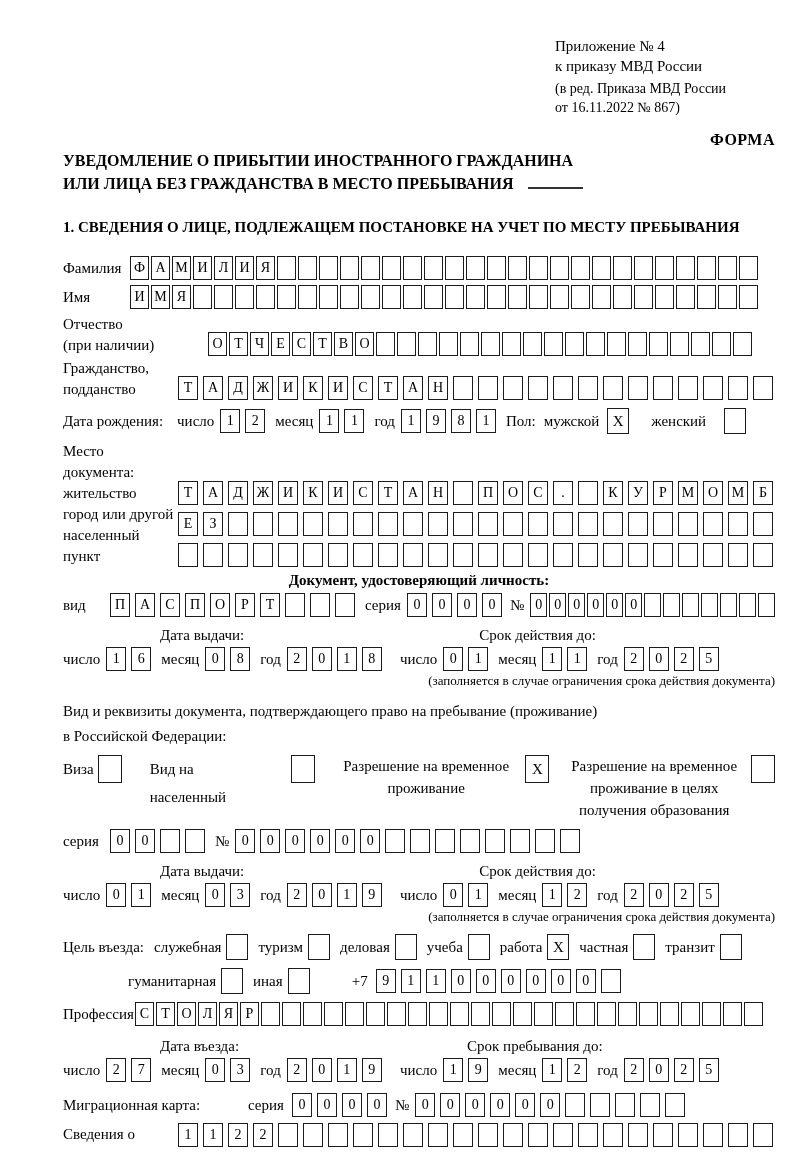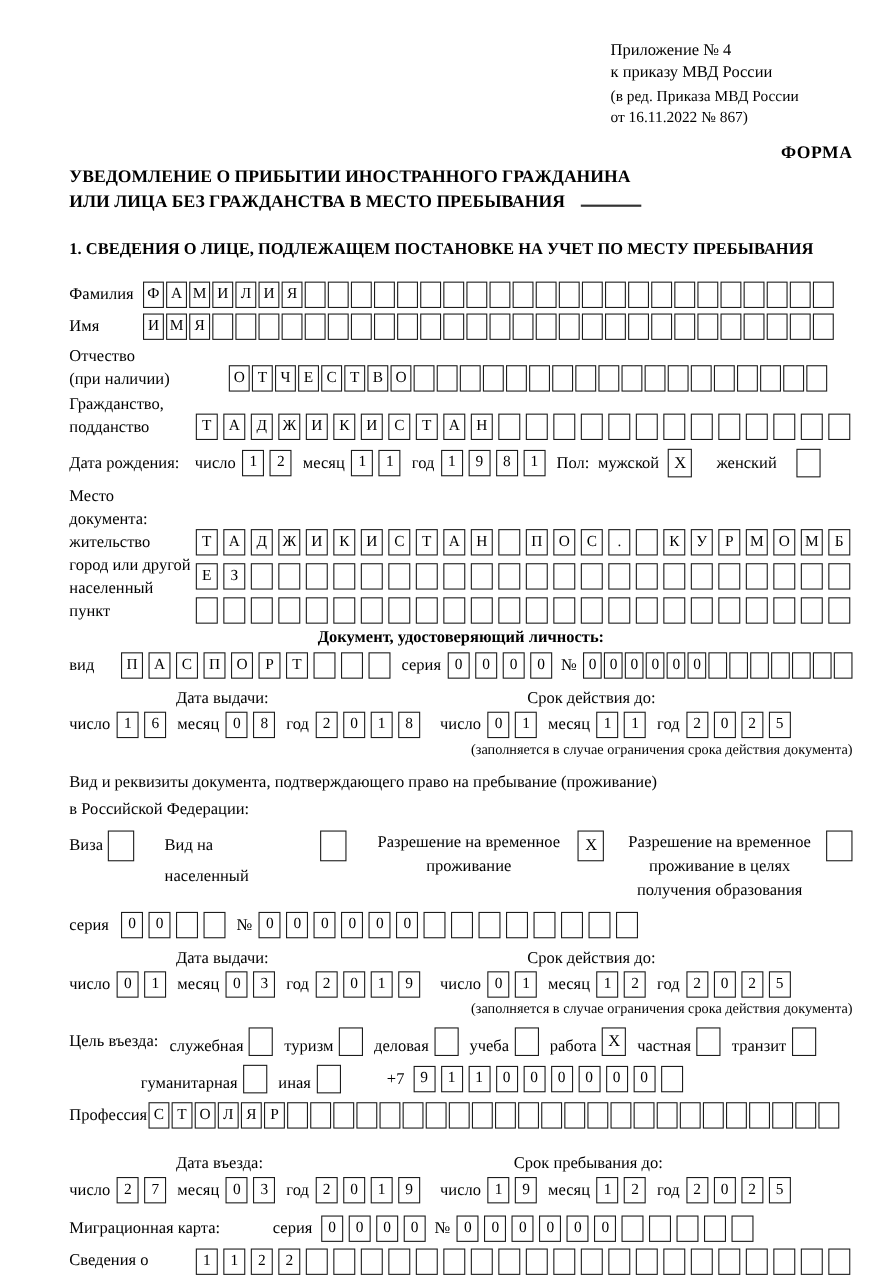--- a/index.html
+++ b/index.html
@@ -48,21 +48,21 @@
   .dlr .l2{margin-left:235px}
   .note{font-size:13px;text-align:right;margin-top:2px}
 
   
   .permit-row{display:flex;align-items:flex-start;margin-top:6px}
   .center-lbl{text-align:center;line-height:22px}
   .mr6{margin-right:6px}.ml8{margin-left:8px}.ml10{margin-left:10px}.ml14{margin-left:14px}
   .ml18{margin-left:18px}.ml22{margin-left:22px}.ml28{margin-left:28px}.ml30{margin-left:30px}
 
   
-  .opt{display:flex;align-items:flex-end;margin-left:10px}
+  .opt{display:flex;align-items:center;margin-left:10px}
   .opt .cb{margin-left:5px}
   .opt:first-of-type{margin-left:6px}
 
   .intro{margin-top:10px;line-height:25px}
 
   .rep-block{display:flex;align-items:flex-start;margin-top:6px}
   .rep-labels{flex:none;width:115px;line-height:23px}
   .rep-rows .cells{margin-top:9px}
   .rep-rows .cells:first-child{margin-top:0}
 </style>
@@ -615,21 +615,21 @@
         <span class="cell"></span>
         <span class="cell"></span>
         <span class="cell"></span>
         <span class="cell"></span>
         <span class="cell"></span>
         <span class="cell"></span>
         <span class="cell"></span>
       </div>
   </div>
 
-  <div class="dlr" style="margin-top:24px">
+  <div class="dlr" style="margin-top:12px">
     <span class="l1">Дата въезда:</span>
     <span class="l2" style="margin-left:228px">Срок пребывания до:</span>
   </div>
   <div class="row" style="margin-top:3px">
     <span class="dg dgl">
       <span class="word">число</span>
       <span class="cells sp">
           <span class="cell">2</span>
           <span class="cell">7</span>
         </span>

